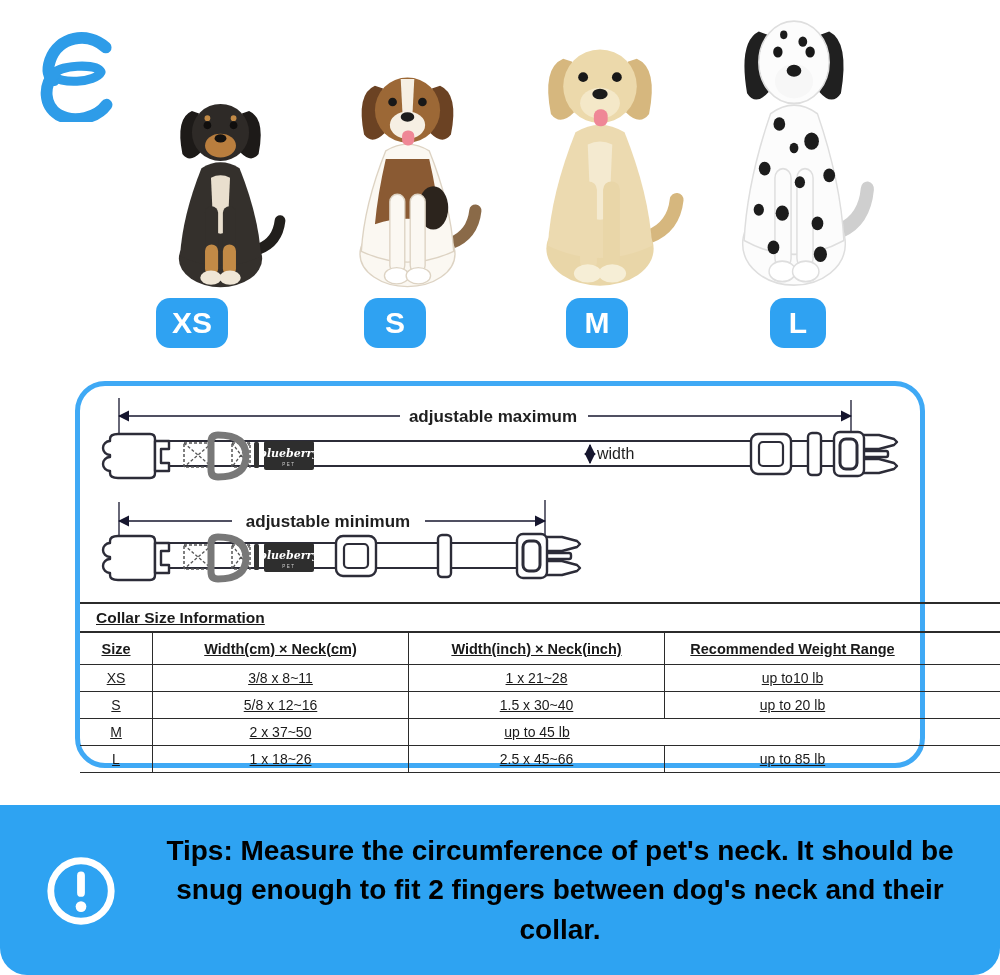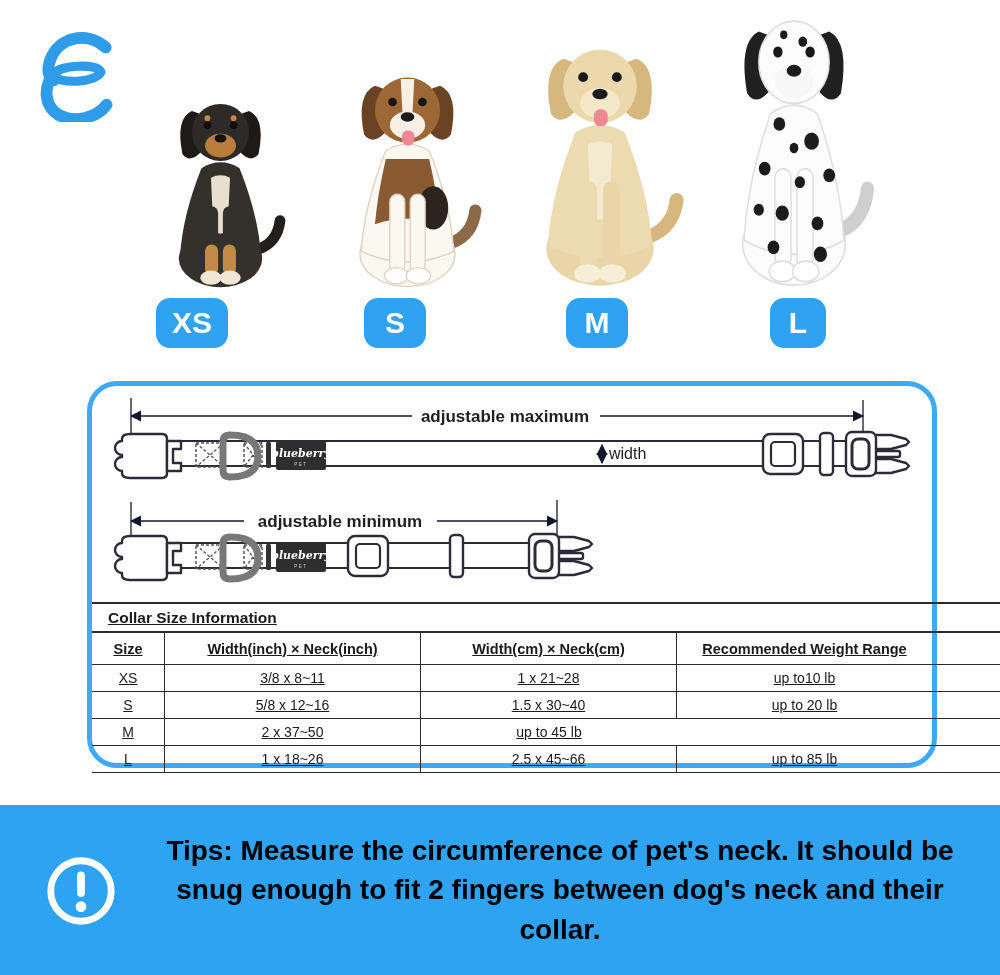--- a/index.html
+++ b/index.html
@@ -1,26 +1,26 @@
 <!DOCTYPE html>
 <html><head>
 <meta charset="utf-8">
 <style>
   html,body{margin:0;padding:0;background:#fff;}
   .stage{position:relative;width:1000px;height:975px;background:#ffffff;overflow:hidden;
-         font-family:"Liberation Sans",sans-serif;color:#1a1a1a;}
+         font-family:"Liberation Sans",sans-serif;color:#1a1a1a;border-radius:27px;}
   .abs{position:absolute;}
 
   
   .badge{position:absolute;top:298px;height:50px;border-radius:14px;background:#2fa2f2;
          color:#fff;font-weight:bold;font-size:30px;display:flex;align-items:center;justify-content:center;}
 
   
   .panel{position:absolute;left:75px;top:381px;width:850px;height:387px;box-sizing:border-box;
-         border:5px solid #3fa9f5;border-radius:30px;background:#fff;margin-left:12px;}
+         border:5px solid #3fa9f5;border-radius:30px;background:#fff;}
 
   
   .ck{fill:#fff;stroke:#2c2c38;stroke-width:2.4;stroke-linejoin:round;}
   .strap{stroke:#2c2c38;stroke-width:2.2;}
   .dim{stroke:#16162e;stroke-width:1.6;fill:none;}
   .tick{stroke:#16162e;stroke-width:1.3;}
   .dimtext{font-size:17px;font-weight:600;fill:#1f1f1f;text-anchor:middle;}
   .wtext{font-size:16px;fill:#1f1f1f;}
   .stitch rect{fill:none;stroke:#555;stroke-width:1.5;stroke-dasharray:3 2;}
   .stitch path{stroke:#555;stroke-width:1.3;stroke-dasharray:3 2;fill:none;}
@@ -224,22 +224,22 @@
         <use href="#triglide" transform="translate(256,150)"></use>
         <use href="#keeper" transform="translate(358,149)"></use>
         <use href="#mbuckle" transform="translate(437,148)"></use>
       </g>
     </svg>
 
     <div class="tbl">
       <div class="tbl-title">Collar Size Information</div>
       <div class="trow head">
         <div>Size</div>
+        <div>Width(cm) × Neck(cm)</div>
         <div>Width(inch) × Neck(inch)</div>
-        <div>Width(cm) × Neck(cm)</div>
         <div>Recommended Weight Range</div>
       </div>
       <div class="trow data">
         <div>XS</div>
         <div>3/8 x 8~11</div>
         <div>1 x 21~28</div>
         <div>up to10 lb</div>
       </div>
       <div class="trow data">
         <div>S</div>

